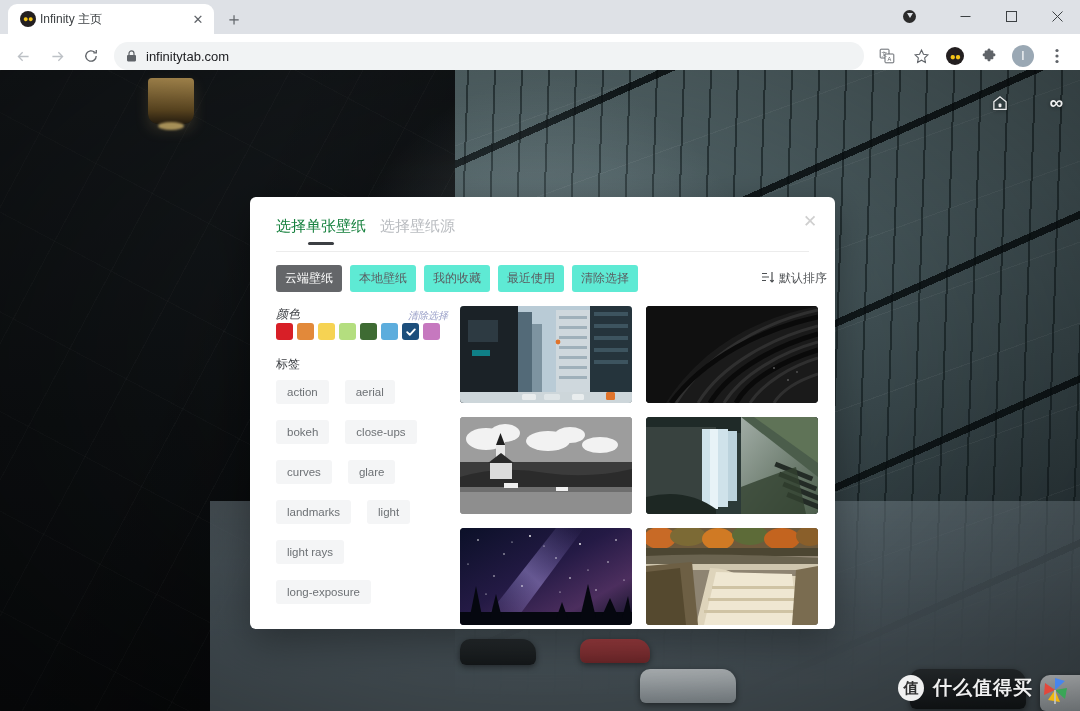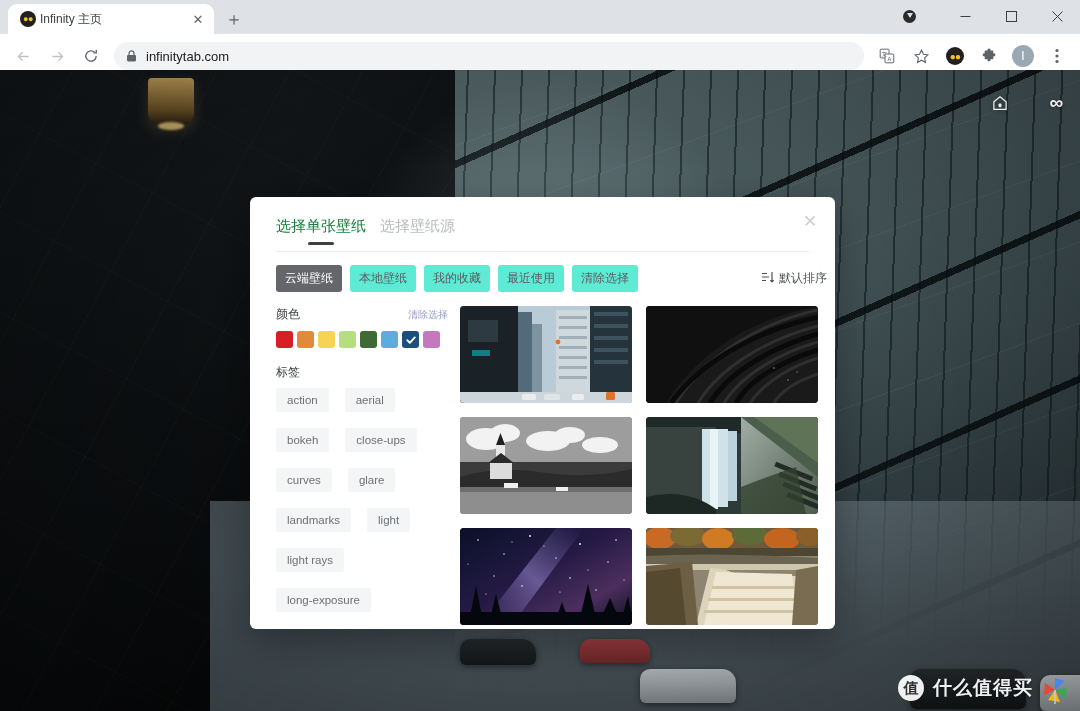--- a/index.html
+++ b/index.html
@@ -252,22 +252,22 @@
   }
   .chip.active { background: #646669; color: #fff; }
   .sort {
     margin-left: auto; display: flex; align-items: center; gap: 5px;
     font-size: 12px; color: #4d5053; cursor: pointer;
   }
 
   .body { display: flex; padding: 14px 26px 0 26px; }
   .side { width: 172px; flex: 0 0 auto; }
   .side-head {
-    display:flex; align-items:center; justify-content:space-between;
-    font-size: 12px; color: #3c3f43; margin-bottom: 8px;
+    display:flex; align-items:flex-end; justify-content:space-between;
+    font-size: 12px; color: #3c3f43;  font-style: italic;
   }
   .side-head .clear { color: #9aa0c8; font-size: 10px; cursor:pointer; }
   .swatches { display: flex; gap: 4px; margin-bottom: 16px; }
   .sw {
     width: 17px; height: 17px; border-radius: 3px; cursor: pointer;
     display: flex; align-items: center; justify-content: center;
   }
   .sw svg { display: none; }
   .sw.sel svg { display: block; }
   .side-label { font-size: 12px; color: #3c3f43; margin-bottom: 7px; }

